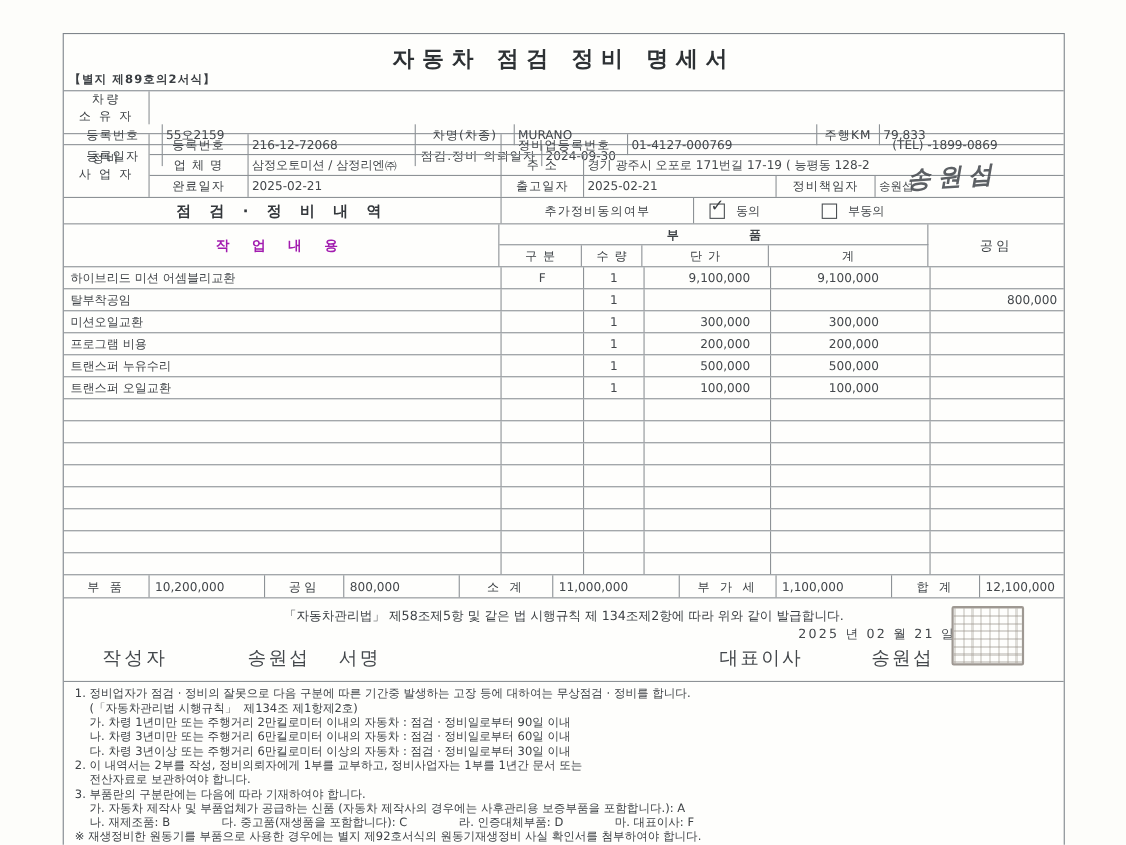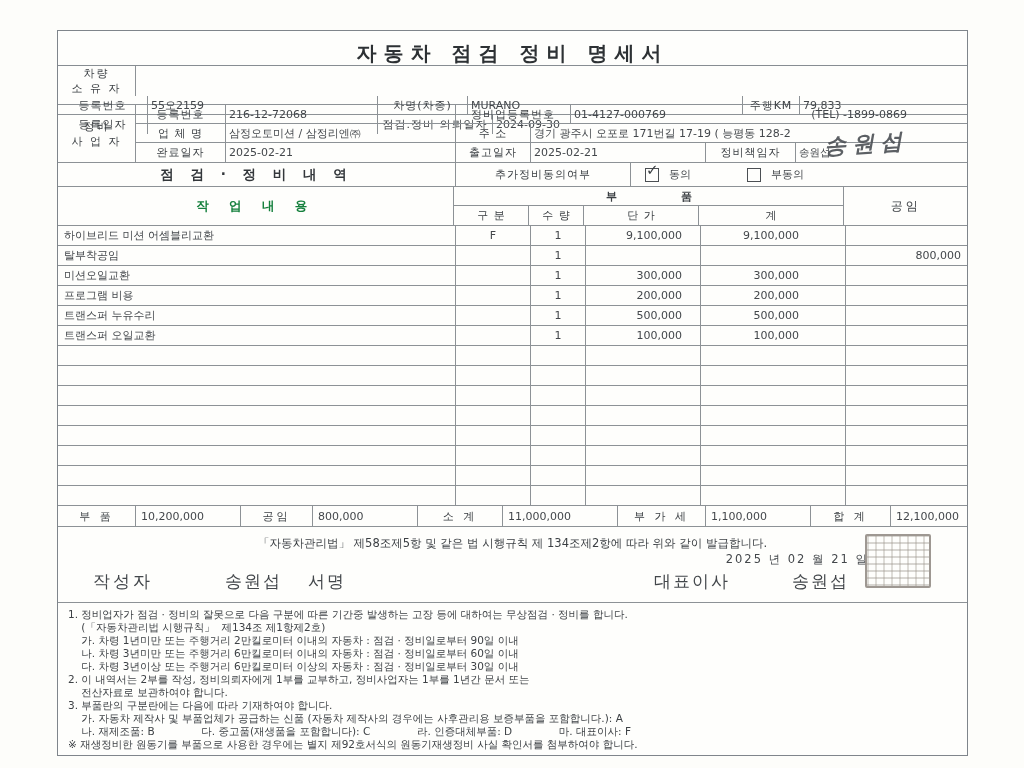--- a/index.html
+++ b/index.html
@@ -50,21 +50,21 @@
   .cb-group{display:flex;align-items:center;gap:10px;}
   .cb{
     display:inline-flex;width:12px;height:12px;border:1.5px solid #4b4f53;
     align-items:center;justify-content:center;position:relative;background:#fefefc;
   }
   .cb .mark{position:absolute;font-size:15px;line-height:1;top:-6px;left:0px;color:#3a3e42;font-weight:bold;}
   .work-header{display:flex;border-bottom:1px solid #8d9296;}
   .work-desc-head{
     box-sizing:border-box;width:398px;border-right:1px solid #8d9296;
     display:flex;align-items:center;justify-content:center;
-    font-size:12.5px;letter-spacing:8px;color:#15803d;font-weight:bold;
+    font-size:12.5px;letter-spacing:8px;color:#a21caf;font-weight:bold;
   }
   .parts-head{flex:1;display:flex;flex-direction:column;}
   .parts-span{
     box-sizing:border-box;height:19px;border-bottom:1px solid #8d9296;border-right:1px solid #8d9296;
     width:390px;display:flex;align-items:center;justify-content:center;
     letter-spacing:30px;text-indent:30px;color:#3c4044;font-weight:bold;
   }
   .parts-cols{display:flex;height:19px;}
   .labor-head{
     box-sizing:border-box;width:123px;display:flex;align-items:center;justify-content:center;
@@ -108,20 +108,21 @@
     padding:5px 8px 4px 10px;font-size:10.5px;line-height:1.24;color:#3d4145;
   }
   .note-line{white-space:pre-wrap;}
 </style>
 </head>
 <body>
 
 <div class="doc">
 
   <div class="title">자동차 점검 정비 명세서</div>
+  <div class="form-code">【별지 제89호의2서식】</div>
 
   <div class="tbl">
 
     <div class="hblock h38">
       <div class="hblock-label">차량
 소 유 자</div>
       <div class="hblock-rows">
         <div class="row h19" style="border-bottom:1px solid #8d9296;">
           <div class="cell lbl w90">등록번호</div>
           <div class="cell val w230">55오2159</div>

